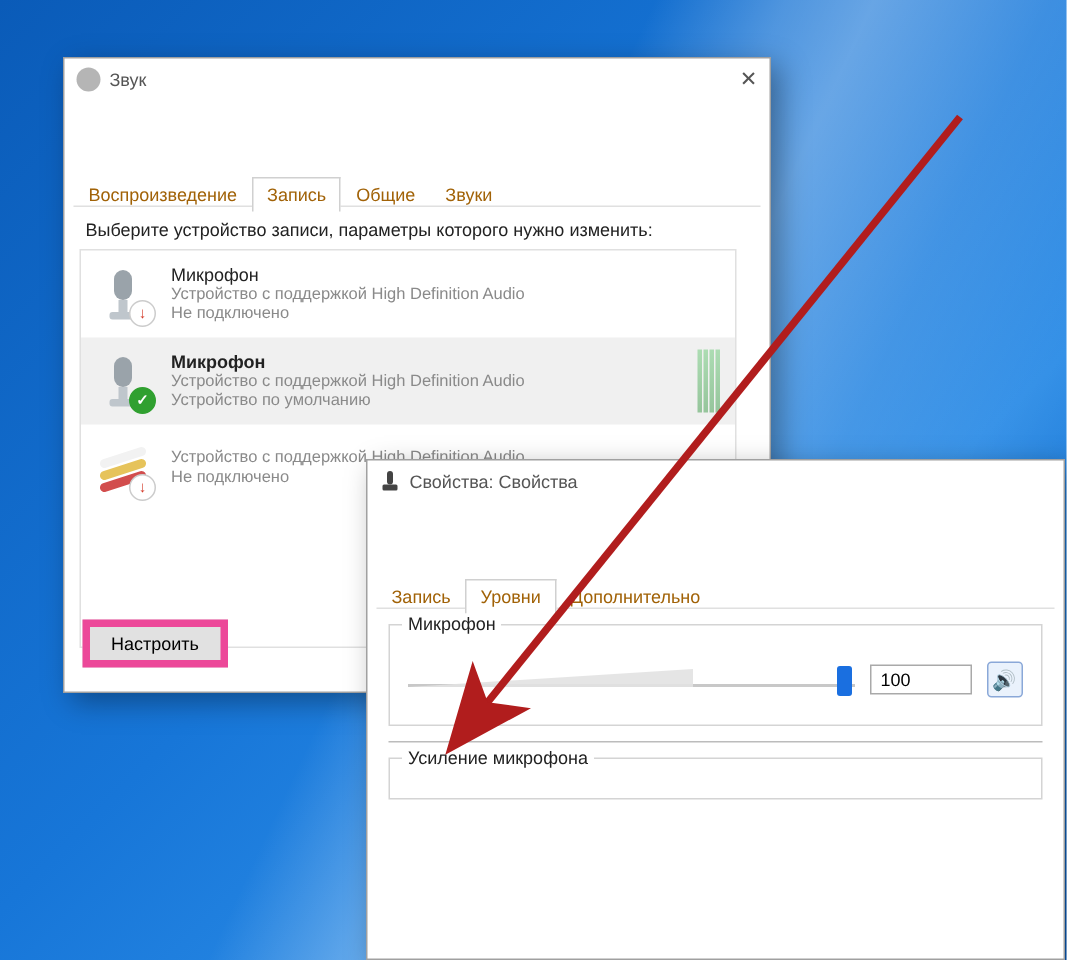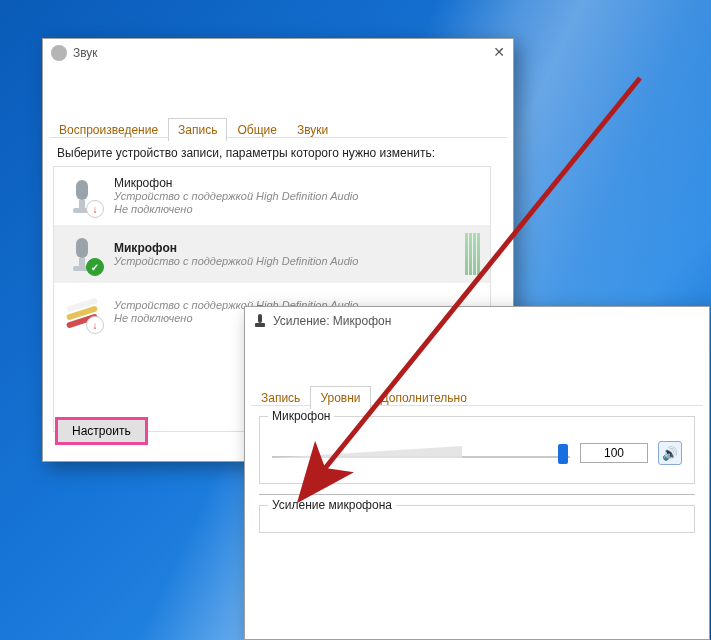--- a/index.html
+++ b/index.html
@@ -24,41 +24,41 @@
   .micglyph{position:absolute;left:12px;top:4px;width:12px;height:20px;border-radius:6px;background:#9aa3aa;}
   .micstand{position:absolute;left:15px;top:24px;width:6px;height:8px;background:#bfc6cc;}
   .micbase{position:absolute;left:9px;top:32px;width:18px;height:5px;background:#bfc6cc;border-radius:2px;}
   .cables .c1{position:absolute;left:2px;top:18px;width:32px;height:6px;background:#e6c35a;border-radius:3px;transform:rotate(-18deg);}
   .cables .c2{position:absolute;left:2px;top:26px;width:32px;height:6px;background:#d24d4d;border-radius:3px;transform:rotate(-18deg);}
   .cables .c3{position:absolute;left:2px;top:10px;width:32px;height:6px;background:#f2f2f2;border-radius:3px;transform:rotate(-18deg);}
   .badge{position:absolute;left:22px;top:24px;width:16px;height:16px;border-radius:50%;background:#fff;border:1px solid #ccc;display:flex;align-items:center;justify-content:center;font-size:10px;}
   .badge.red{color:#d43b2a;}
   .badge.green{background:#30a030;border-color:#30a030;color:#fff;font-weight:bold;}
   .devtxt .name{color:#222;}
-  .devtxt .desc,.devtxt .stat{color:#8a8a8a;font-size:11px;line-height:13px;font-style:italic;}
+  .devtxt .desc,.devtxt .stat{color:#8a8a8a;font-size:11px;line-height:13px;}
   .dev.selected .devtxt .name{font-weight:600;}
   .levelbars{position:absolute;right:10px;top:8px;display:flex;gap:1px;}
   .levelbars span{width:3px;height:42px;background:linear-gradient(#7fcf8a,#59a863);opacity:.6;}
-  .btn{border:3px solid #ec4899;background:#e1e1e1;padding:4px 14px;font-family:inherit;font-size:12px;cursor:default;}
+  .btn{border:5px solid #ec4899;background:#e1e1e1;padding:4px 14px;font-family:inherit;font-size:12px;cursor:default;}
   #configure-btn{position:absolute;left:12px;bottom:16px;}
   
   #props-window{left:244px;top:306px;width:464px;height:332px;}
   #props-window .titlebar .ico2{display:inline-block;width:14px;height:14px;margin-right:6px;position:relative;}
   #props-window .titlebar .ico2::before{content:"";position:absolute;left:5px;top:0;width:4px;height:9px;border-radius:2px;background:#444;}
   #props-window .titlebar .ico2::after{content:"";position:absolute;left:2px;top:9px;width:10px;height:4px;background:#444;border-radius:1px;}
   .fieldset{border:1px solid #d4d4d4;margin:10px 14px;padding:8px 12px 18px 12px;position:relative;}
   .fieldset .legend{position:absolute;top:-8px;left:8px;background:#fff;padding:0 4px;color:#222;}
   .slider-row{display:flex;align-items:center;gap:10px;margin-top:16px;}
   .slider{position:relative;flex:1;height:22px;}
   .track{position:absolute;left:0;right:0;top:10px;height:3px;background:linear-gradient(#dcdcdc,#c4c4c4);border:1px solid #c0c0c0;border-radius:2px;}
   .track.wedge{height:0;border:none;top:4px;}
   .track.wedge::before{content:"";position:absolute;left:0;top:10px;width:100%;height:2px;background:#c8c8c8;}
   .track.wedge::after{content:"";position:absolute;left:0;top:0;width:0;height:0;border-left:190px solid transparent;border-bottom:12px solid #e2e2e2;opacity:.9;}
   .thumb{position:absolute;top:2px;width:10px;height:20px;background:#1a6fe0;border-radius:2px;}
-  .valbox{width:54px;border:1px solid #a9a9a9;padding:2px 6px;text-align:center;background:#fff;}
+  .valbox{width:54px;border:1px solid #a9a9a9;padding:2px 6px;text-align:left;background:#fff;}
   .spk{width:22px;height:22px;border:1px solid #8aa8d8;border-radius:3px;background:#eaf2fc;display:flex;align-items:center;justify-content:center;color:#1a6fe0;font-size:13px;}
   .hr{height:1px;background:#bcbcbc;margin:8px 14px;}
   
   .arrow{position:absolute;pointer-events:none;}
 </style>
 </head>
 <body>
 
 <div class="window" id="sound-window">
   <div class="titlebar">
@@ -93,20 +93,21 @@
       <div class="dev selected">
         <div class="devicon">
           <div class="micglyph"></div>
             <div class="micstand"></div>
             <div class="micbase"></div>
           <div class="badge green">✓</div>
         </div>
         <div class="devtxt">
           <div class="name">Микрофон</div>
           <div class="desc">Устройство с поддержкой High Definition Audio</div>
+          <div class="stat">Устройство по умолчанию</div>
         </div>
         <div class="levelbars">
             <span></span>
             <span></span>
             <span></span>
             <span></span>
           </div>
       </div>
 
       <div class="dev">
@@ -123,21 +124,21 @@
       </div>
       <div style="height:90px;"></div>
     </div>
   </div>
   <button class="btn" id="configure-btn">Настроить</button>
 </div>
 
 <div class="window" id="props-window">
   <div class="titlebar">
     <span class="ico2"></span>
-    <span class="title">Усиление: Микрофон</span>
+    <span class="title">Свойства: Свойства</span>
   </div>
   <div class="tabs">
     <div class="tab">Запись</div>
     <div class="tab active">Уровни</div>
     <div class="tab">Дополнительно</div>
   </div>
 
   <div class="fieldset">
     <span class="legend">Микрофон</span>
     <div class="slider-row">

